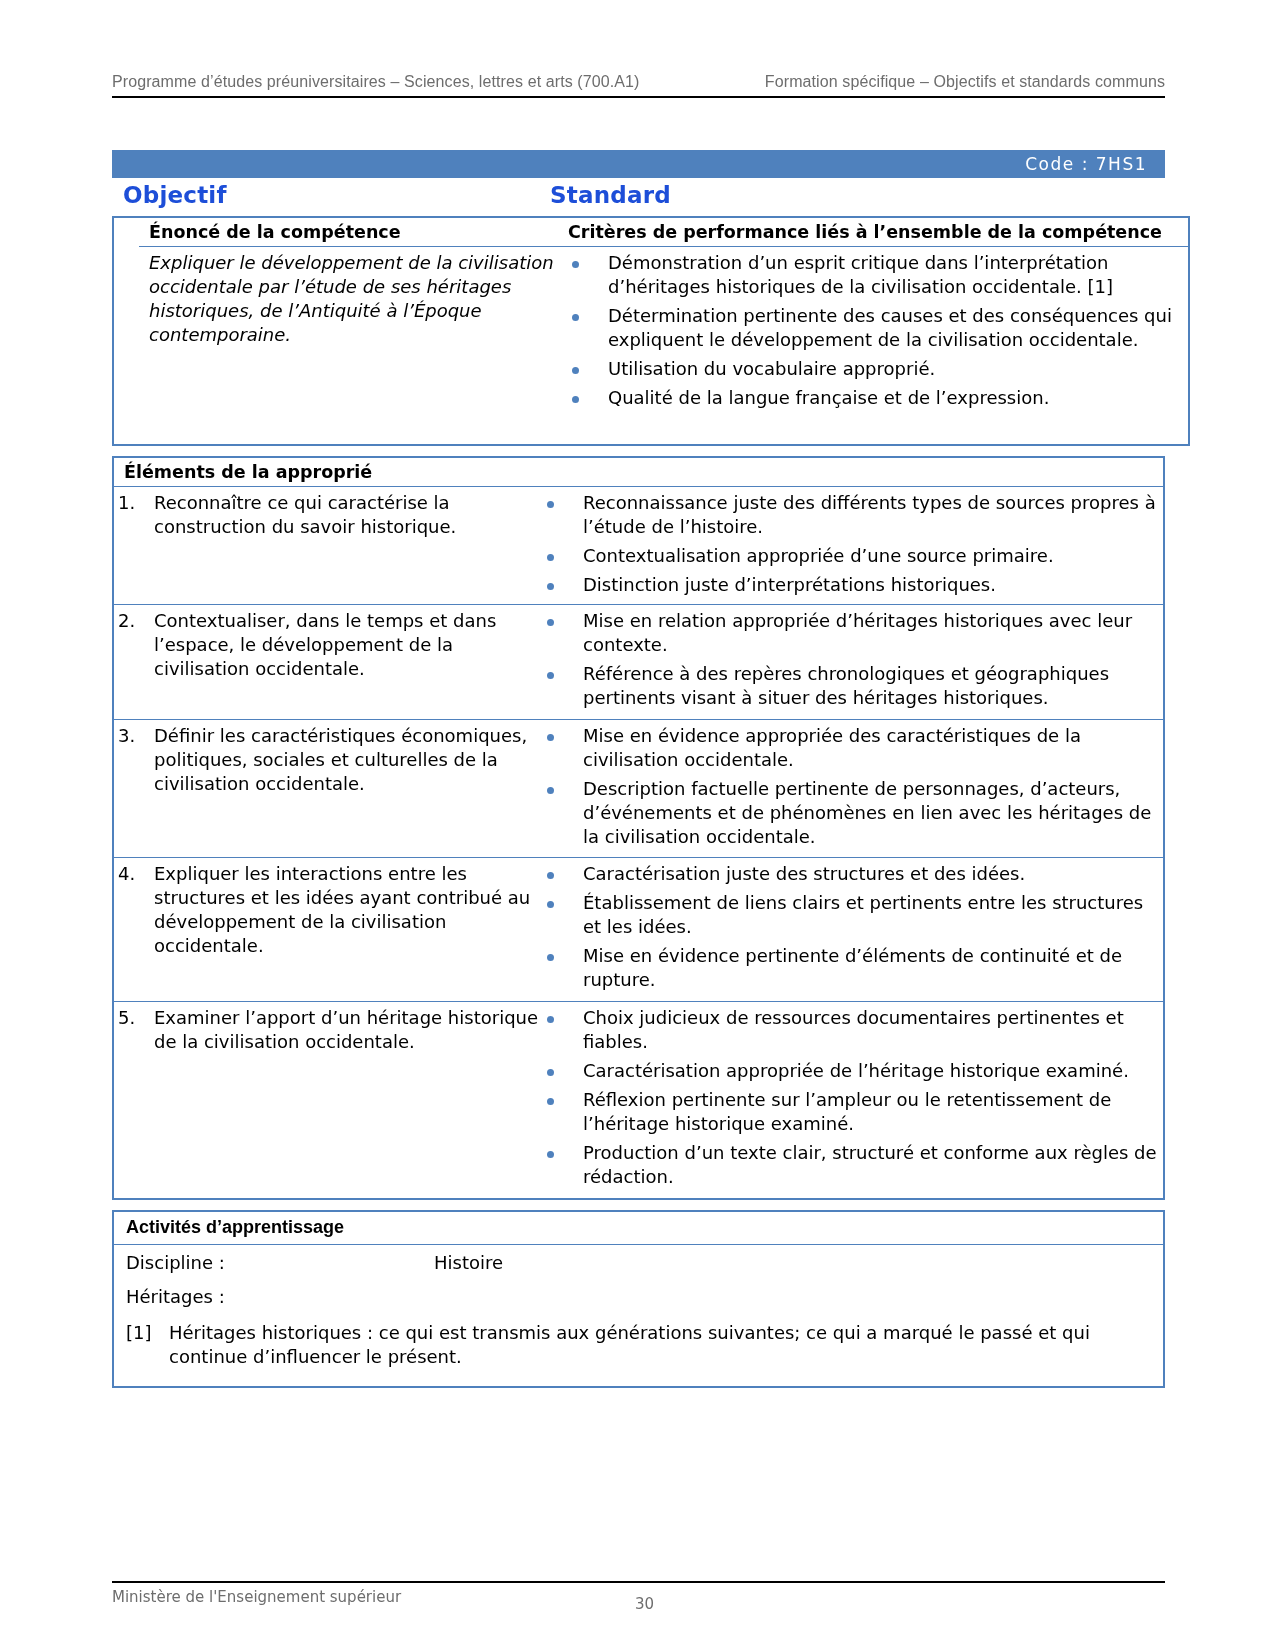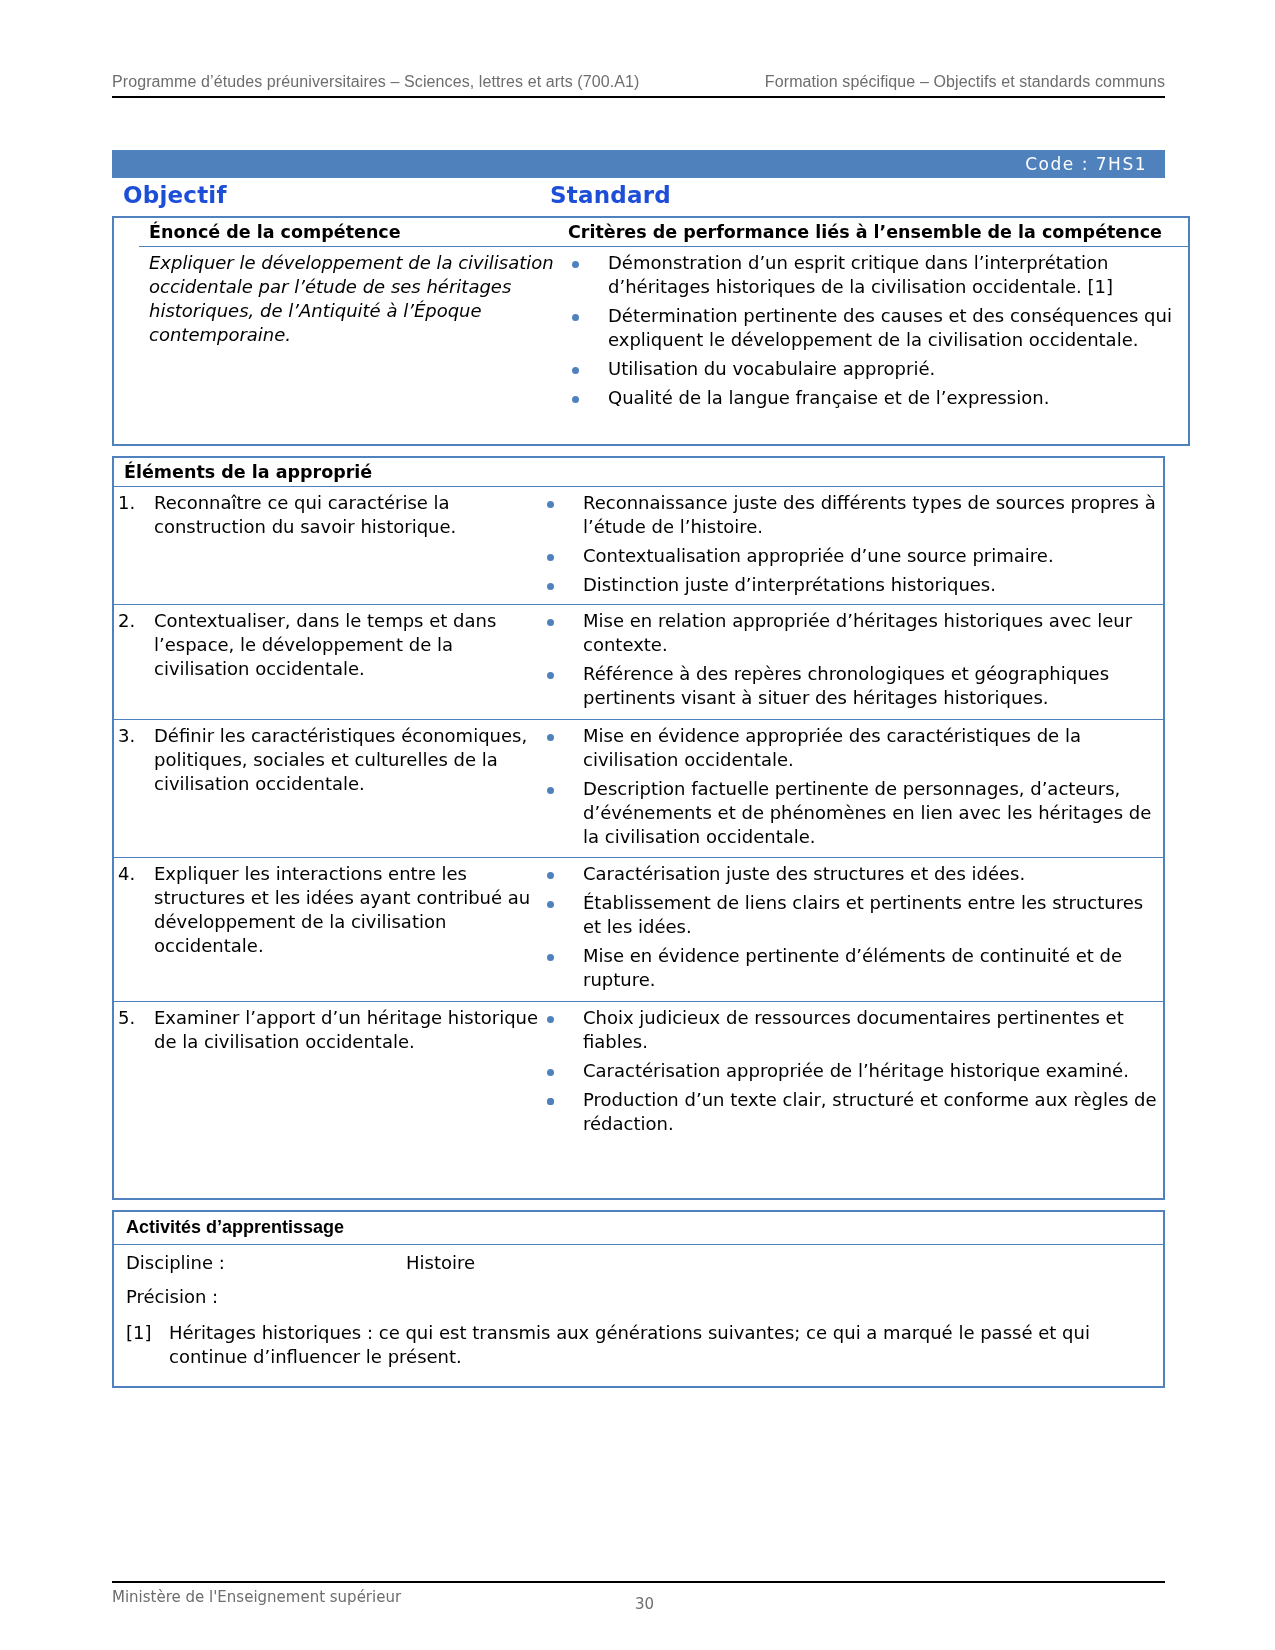--- a/index.html
+++ b/index.html
@@ -23,21 +23,21 @@
   .head-row .cell-l, .head-row .cell-r { font-weight: bold; font-size: 17.5px; padding-top: 4px; padding-bottom: 4px; }
   .txt { font-size: 18px; line-height: 24px; font-style: italic; }
   .num-item { display: flex; font-size: 18px; line-height: 24px; }
   .num-item .n { width: 36px; flex: none; padding-left: 0; }
   ul.bl { list-style: none; margin: 0; padding: 0; }
   ul.bl li { position: relative; padding-left: 40px; font-size: 18px; line-height: 24px; margin-bottom: 5px; }
   ul.bl li:last-child { margin-bottom: 0; }
   ul.bl li .dot { position: absolute; left: 4px; top: 10px; width: 7px; height: 7px; border-radius: 50%; background: #4f81bd; }
 
   .act-head { font-weight: bold; font-size: 18px; padding: 5px 12px 6px; border-bottom: 1px solid #4f81bd; font-family: "Liberation Sans", sans-serif; }
-  .act-line { font-size: 18px; line-height: 24px; padding: 6px 12px 4px; display: flex; }
+  .act-line { font-size: 18px; line-height: 24px; padding: 6px 12px 4px; display: flex; gap: 28px; }
   .act-line .lbl { width: 280px; }
   .note { display: flex; font-size: 18px; line-height: 24px; padding: 8px 12px 12px; }
   .note .ref { width: 43px; flex: none; }
 
   .page-footer { position: absolute; left: 112px; top: 1581px; width: 1053px; border-top: 2px solid #000; }
   .page-footer .left { position: absolute; left: 0; top: 5px; font-size: 15px; color: #6d6d6d; }
   .page-footer .pg { position: absolute; left: 523px; top: 12px; font-size: 15px; color: #6d6d6d; }
 </style>
 </head>
 <body>
@@ -143,35 +143,35 @@
     <div class="cell-l" style="padding-left:4px;">
         <div class="num-item">
           <span class="n">5.</span>
           <span>Examiner l’apport d’un héritage historique de la civilisation occidentale.</span>
         </div>
       </div>
     <div class="cell-r">
         <ul class="bl">
       <li><span class="dot"></span><span>Choix judicieux de ressources documentaires pertinentes et fiables.</span></li>
       <li><span class="dot"></span><span>Caractérisation appropriée de l’héritage historique examiné.</span></li>
-      <li><span class="dot"></span></li>
+      <li><span class="dot"></span><span>Réflexion pertinente sur l’ampleur ou le retentissement de l’héritage historique examiné.</span></li>
       <li><span class="dot"></span><span>Production d’un texte clair, structuré et conforme aux règles de rédaction.</span></li>
     </ul>
       </div>
   </div>
 </div>
 
 <div class="box" style="top:1210px; height:174px;">
   <div class="act-head">Activités d’apprentissage</div>
   <div class="act-line">
     <span class="lbl">Discipline :</span>
     <span>Histoire</span>
   </div>
   <div class="act-line">
-    <span class="lbl">Précision :</span>
+    <span class="lbl">Héritages :</span>
   </div>
   <div class="note">
     <span class="ref">[1]</span>
     <span>Héritages historiques : ce qui est transmis aux générations suivantes; ce qui a marqué le passé et qui continue d’influencer le présent.</span>
   </div>
 </div>
 
 <div class="page-footer">
   <span class="left">Ministère de l'Enseignement supérieur</span>
   <span class="pg">30</span>

